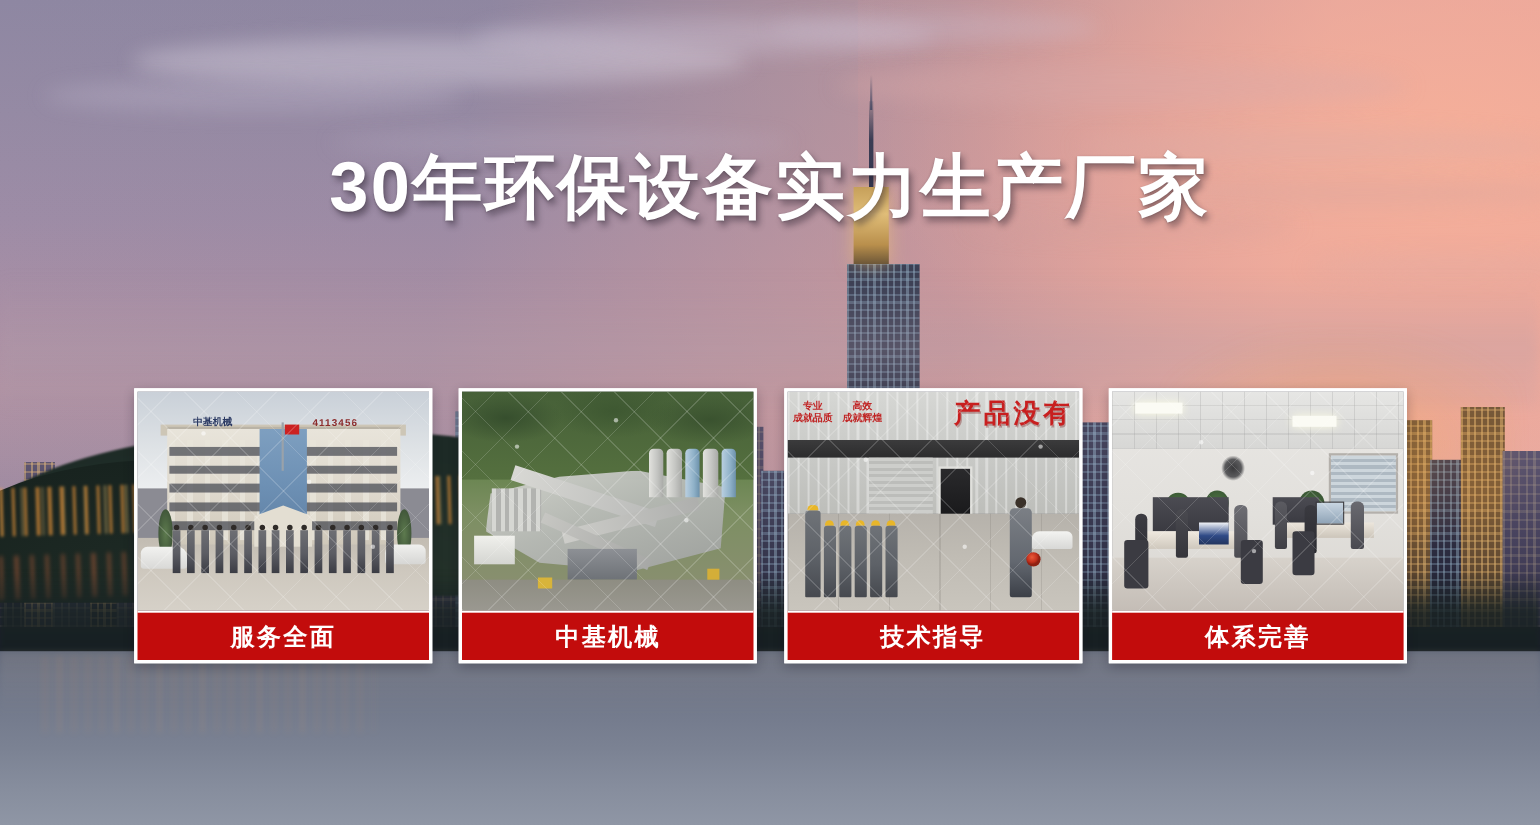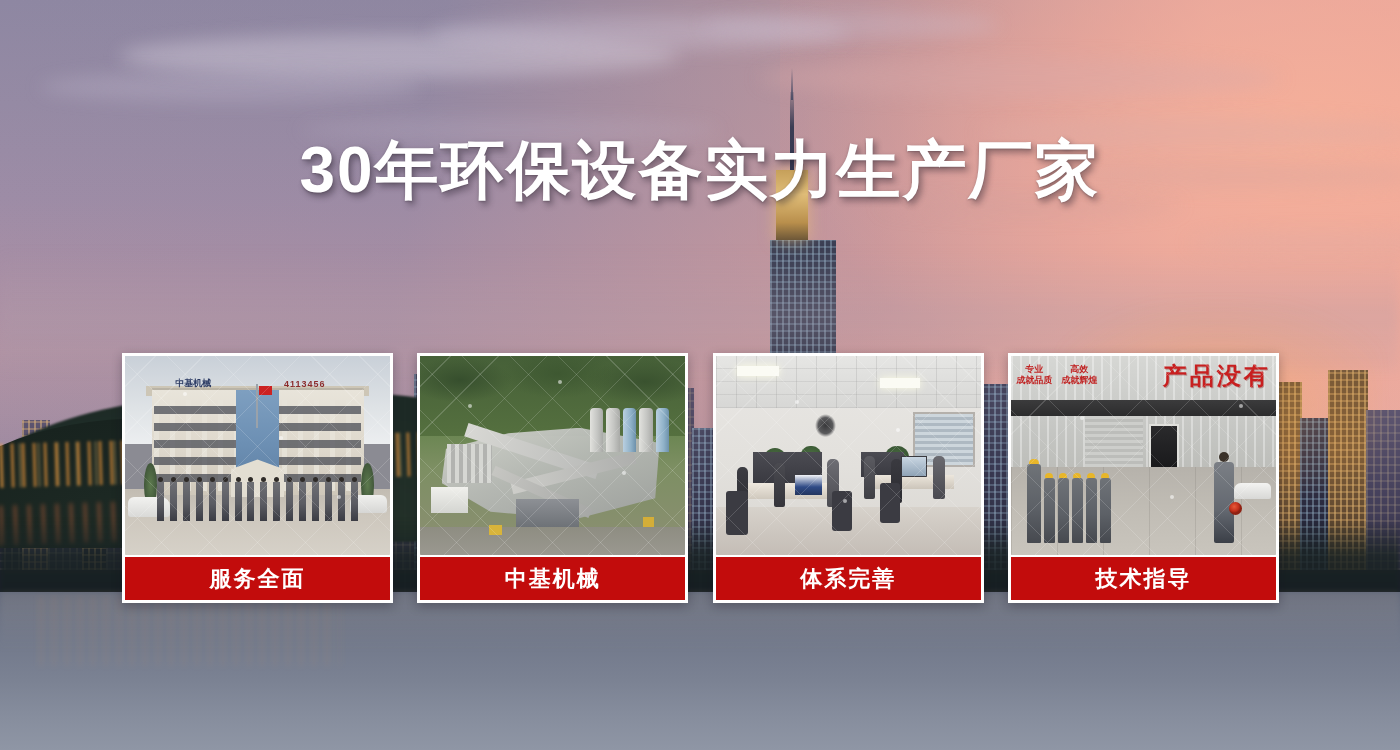--- a/index.html
+++ b/index.html
@@ -666,56 +666,20 @@
           <span class="wm-dot" style="left:18%; top:24%;"></span>
           <span class="wm-dot" style="left:52%; top:12%;"></span>
           <span class="wm-dot" style="left:76%; top:58%;"></span>
         </div>
       </div>
       <div class="card-caption">中基机械</div>
     </div>
 
     <div class="card">
       <div class="card-photo">
-        <div class="p3-wall"></div>
-        <div class="p3-ceiling"></div>
-        <div class="p3-light1"></div>
-        <div class="p3-light2"></div>
-        <div class="p3-floor"></div>
-        <div class="p3-window"></div>
-        <div class="p3-logo"></div>
-        <div class="p3-plant1"></div>
-        <div class="p3-plant2"></div>
-        <div class="p3-plant3"></div>
-        <div class="p3-part1"></div>
-        <div class="p3-part2"></div>
-        <div class="p3-desk1"></div>
-        <div class="p3-desk2"></div>
-        <div class="p3-mon"></div>
-        <div class="p3-lap"></div>
-        <div class="p3-pers" style="left:8%;  top:56%; width:11px; height:20%; background:linear-gradient(180deg,#3c3c42 0%,#2f2f35 100%);"></div>
-        <div class="p3-pers" style="left:22%; top:54%; width:11px; height:22%; background:linear-gradient(180deg,#4a4a50 0%,#35353b 100%);"></div>
-        <div class="p3-pers" style="left:42%; top:52%; width:12px; height:24%; background:linear-gradient(180deg,#6e6e74 0%,#4c4c52 100%);"></div>
-        <div class="p3-pers" style="left:56%; top:50%; width:11px; height:22%; background:linear-gradient(180deg,#5b5b61 0%,#3f3f45 100%);"></div>
-        <div class="p3-pers" style="left:66%; top:52%; width:11px; height:22%; background:linear-gradient(180deg,#3a3a40 0%,#2b2b31 100%);"></div>
-        <div class="p3-pers" style="left:82%; top:50%; width:12px; height:22%; background:linear-gradient(180deg,#6a6a70 0%,#494950 100%);"></div>
-        <div class="p3-chair" style="left:4%;  top:68%; width:22px; height:22%;"></div>
-        <div class="p3-chair" style="left:44%; top:68%; width:20px; height:20%;"></div>
-        <div class="p3-chair" style="left:62%; top:64%; width:20px; height:20%;"></div>
-        <div class="wm">
-          <span class="wm-dot" style="left:30%; top:22%;"></span>
-          <span class="wm-dot" style="left:68%; top:36%;"></span>
-          <span class="wm-dot" style="left:48%; top:72%;"></span>
-        </div>
-      </div>
-      <div class="card-caption">体系完善</div>
-    </div>
-
-    <div class="card">
-      <div class="card-photo">
         <div class="p4-wall"></div>
         <div class="p4-redtext">产品没有</div>
         <div class="p4-slogans">
           <div class="p4-slogan">专业<br>成就品质</div>
           <div class="p4-slogan">高效<br>成就辉煌</div>
         </div>
         <div class="p4-band"></div>
         <div class="p4-shutter"></div>
         <div class="p4-door"></div>
         <div class="p4-ground"></div>
@@ -753,14 +717,50 @@
         <div class="p4-helmet"></div>
         <div class="wm">
           <span class="wm-dot" style="left:26%; top:30%;"></span>
           <span class="wm-dot" style="left:60%; top:70%;"></span>
           <span class="wm-dot" style="left:86%; top:24%;"></span>
         </div>
       </div>
       <div class="card-caption">技术指导</div>
     </div>
 
+    <div class="card">
+      <div class="card-photo">
+        <div class="p3-wall"></div>
+        <div class="p3-ceiling"></div>
+        <div class="p3-light1"></div>
+        <div class="p3-light2"></div>
+        <div class="p3-floor"></div>
+        <div class="p3-window"></div>
+        <div class="p3-logo"></div>
+        <div class="p3-plant1"></div>
+        <div class="p3-plant2"></div>
+        <div class="p3-plant3"></div>
+        <div class="p3-part1"></div>
+        <div class="p3-part2"></div>
+        <div class="p3-desk1"></div>
+        <div class="p3-desk2"></div>
+        <div class="p3-mon"></div>
+        <div class="p3-lap"></div>
+        <div class="p3-pers" style="left:8%;  top:56%; width:11px; height:20%; background:linear-gradient(180deg,#3c3c42 0%,#2f2f35 100%);"></div>
+        <div class="p3-pers" style="left:22%; top:54%; width:11px; height:22%; background:linear-gradient(180deg,#4a4a50 0%,#35353b 100%);"></div>
+        <div class="p3-pers" style="left:42%; top:52%; width:12px; height:24%; background:linear-gradient(180deg,#6e6e74 0%,#4c4c52 100%);"></div>
+        <div class="p3-pers" style="left:56%; top:50%; width:11px; height:22%; background:linear-gradient(180deg,#5b5b61 0%,#3f3f45 100%);"></div>
+        <div class="p3-pers" style="left:66%; top:52%; width:11px; height:22%; background:linear-gradient(180deg,#3a3a40 0%,#2b2b31 100%);"></div>
+        <div class="p3-pers" style="left:82%; top:50%; width:12px; height:22%; background:linear-gradient(180deg,#6a6a70 0%,#494950 100%);"></div>
+        <div class="p3-chair" style="left:4%;  top:68%; width:22px; height:22%;"></div>
+        <div class="p3-chair" style="left:44%; top:68%; width:20px; height:20%;"></div>
+        <div class="p3-chair" style="left:62%; top:64%; width:20px; height:20%;"></div>
+        <div class="wm">
+          <span class="wm-dot" style="left:30%; top:22%;"></span>
+          <span class="wm-dot" style="left:68%; top:36%;"></span>
+          <span class="wm-dot" style="left:48%; top:72%;"></span>
+        </div>
+      </div>
+      <div class="card-caption">体系完善</div>
+    </div>
+
   </div>
 </div>
 
 </body></html>

